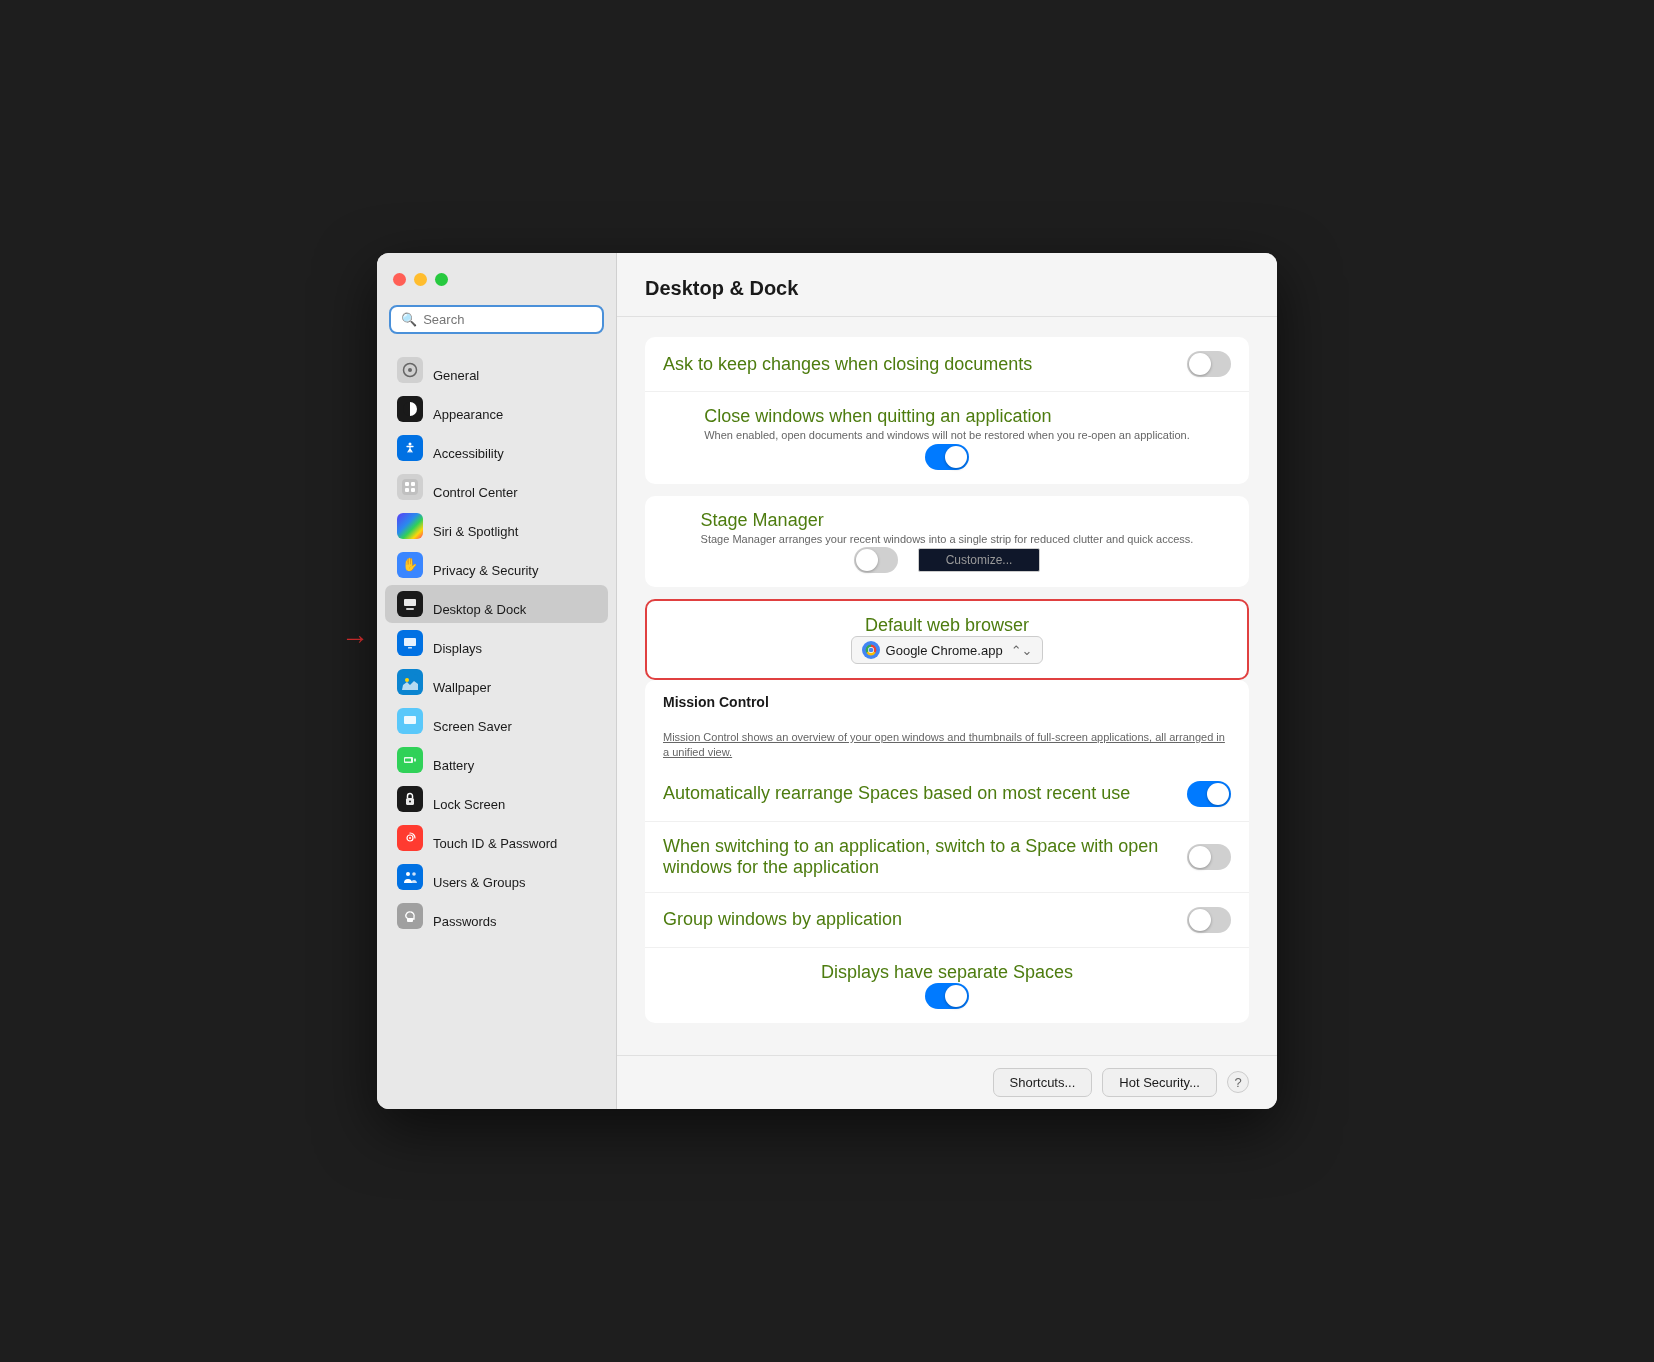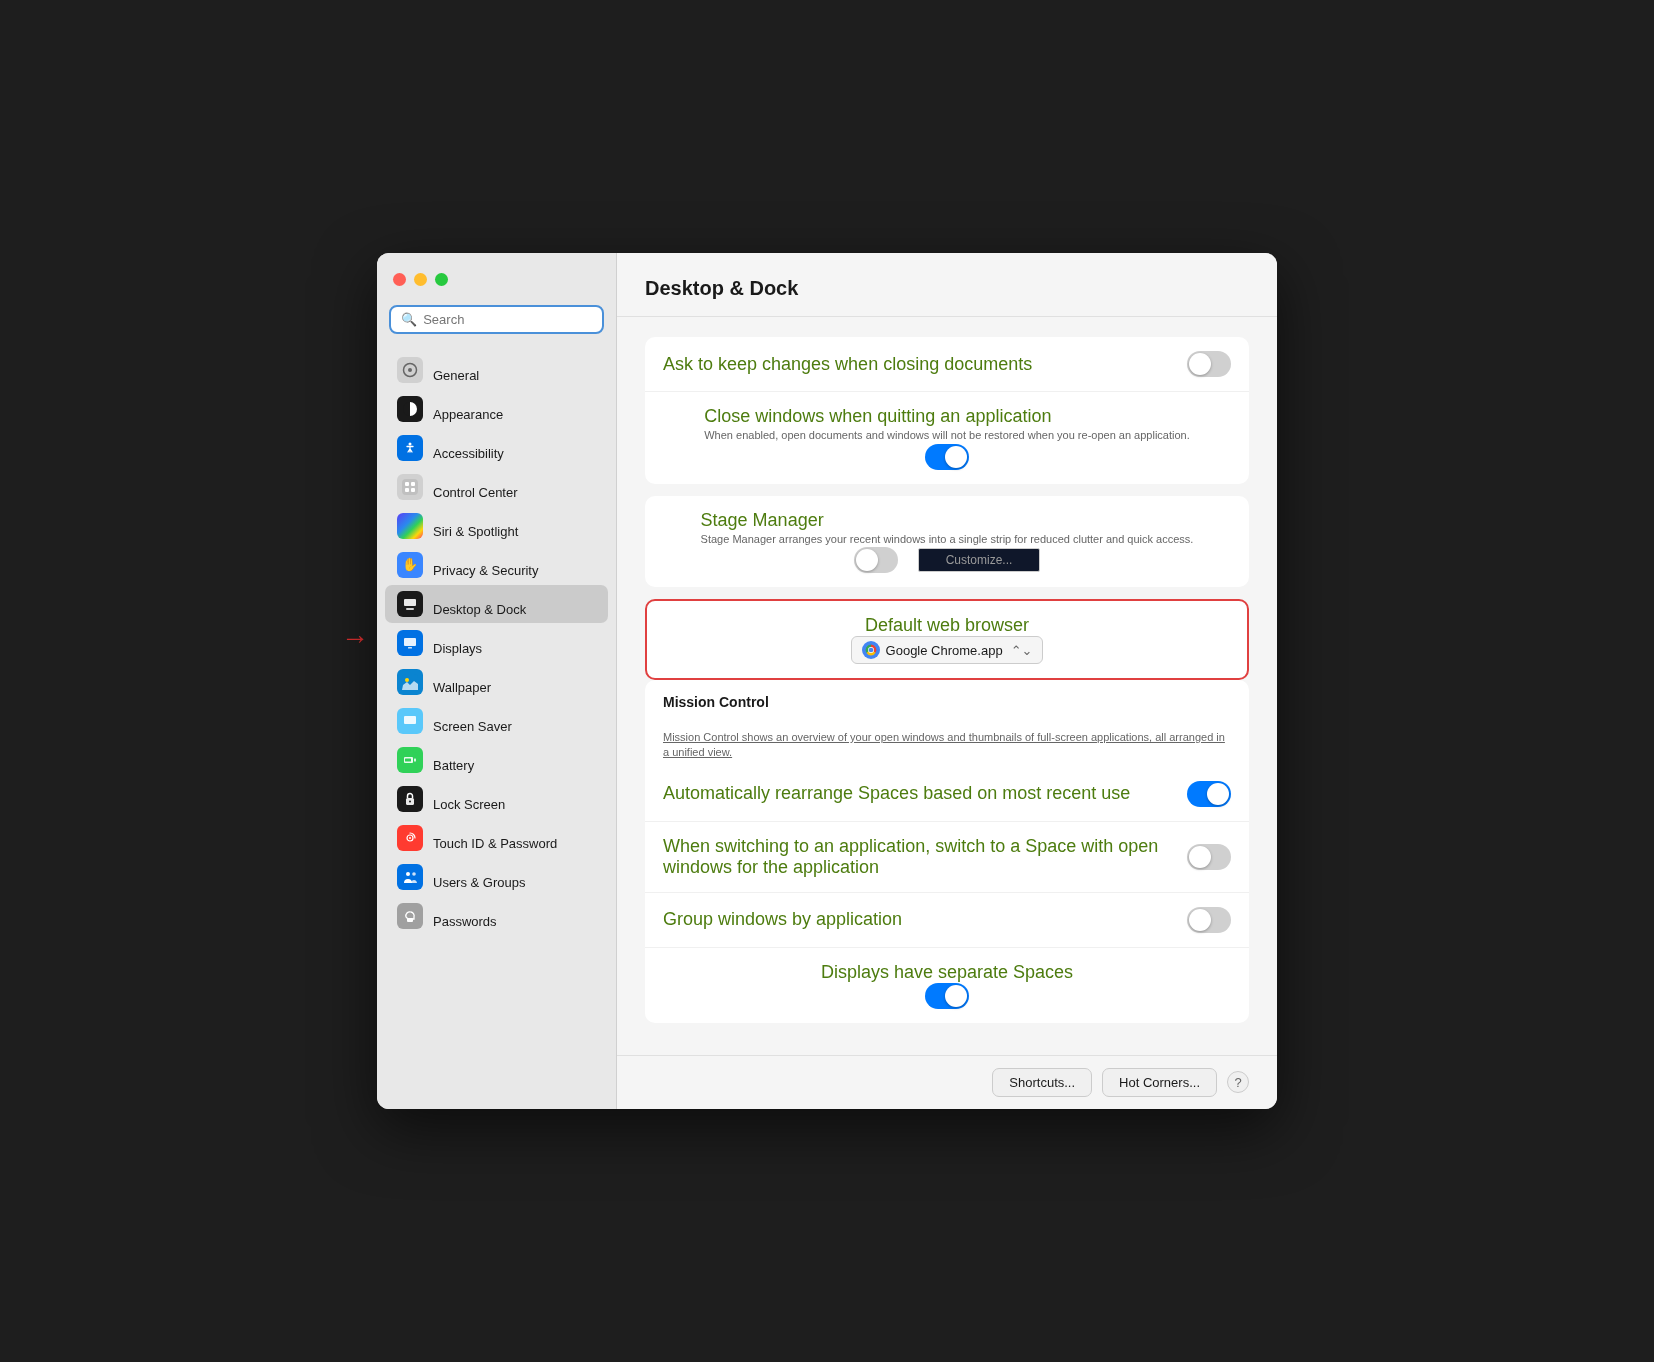--- a/index.html
+++ b/index.html
@@ -606,19 +606,19 @@
             <div class="toggle on">
               <div class="toggle-knob"></div>
             </div>
           </div>
         </div>
 
       </div>
 
       <div class="bottom-bar">
         <button class="action-btn">Shortcuts...</button>
-        <button class="action-btn">Hot Corners...</button>
+        <button class="action-btn">Hot Security...</button>
         <div class="help-btn">?</div>
       </div>
     </div>
 
   </div>
 </div>
 
 </body></html>

